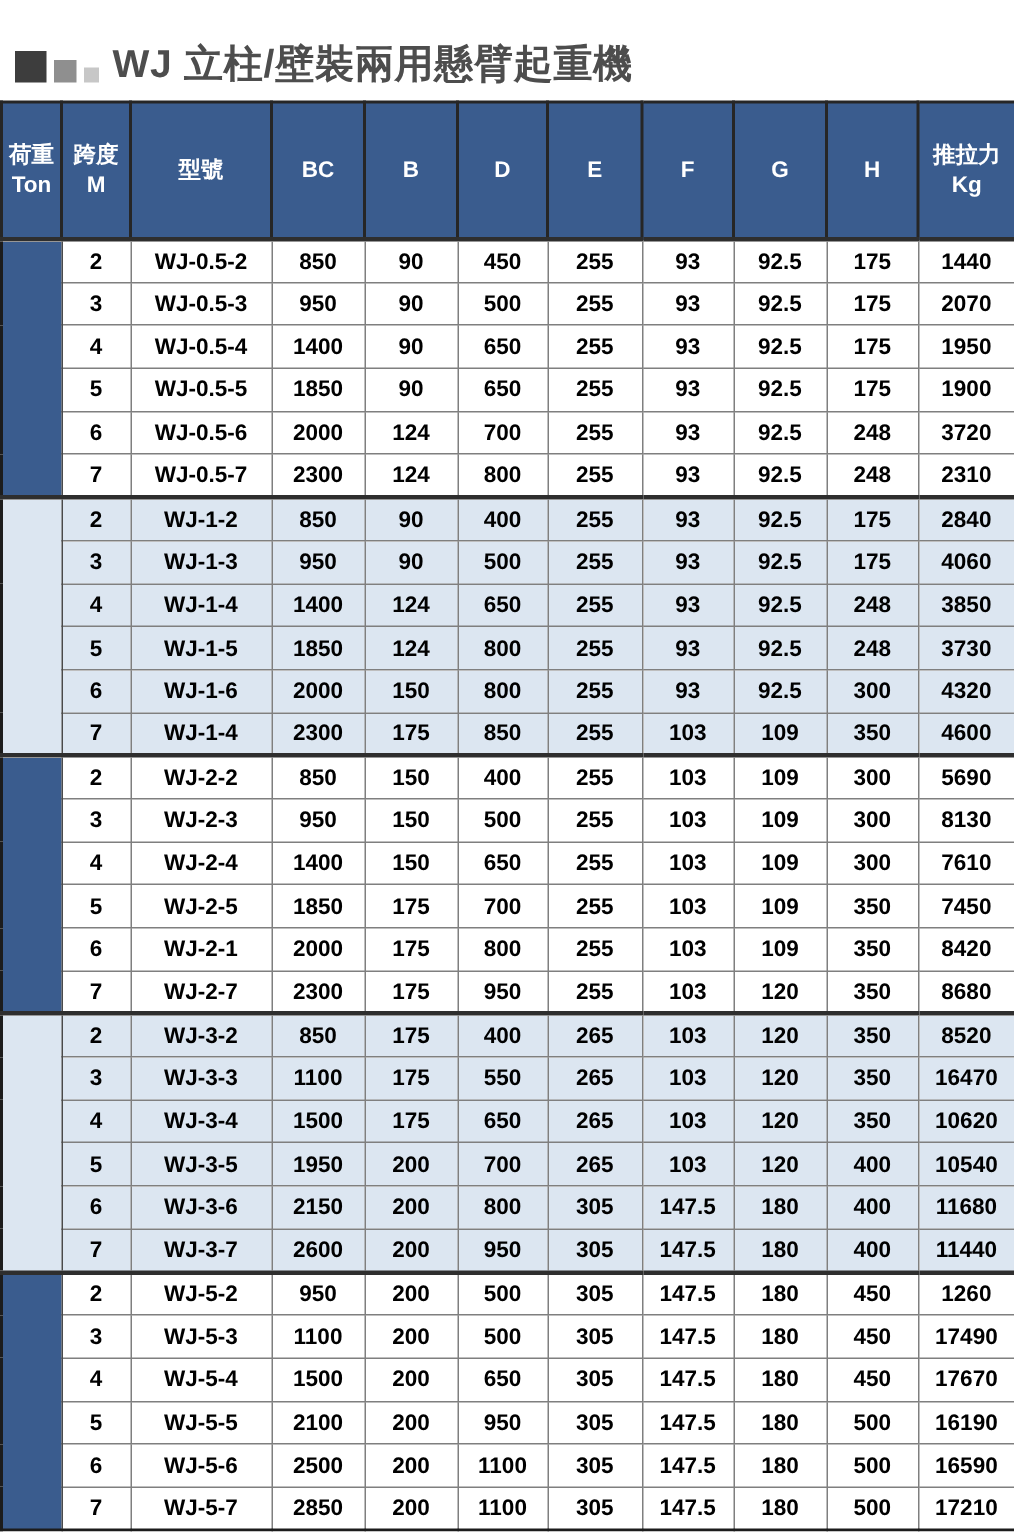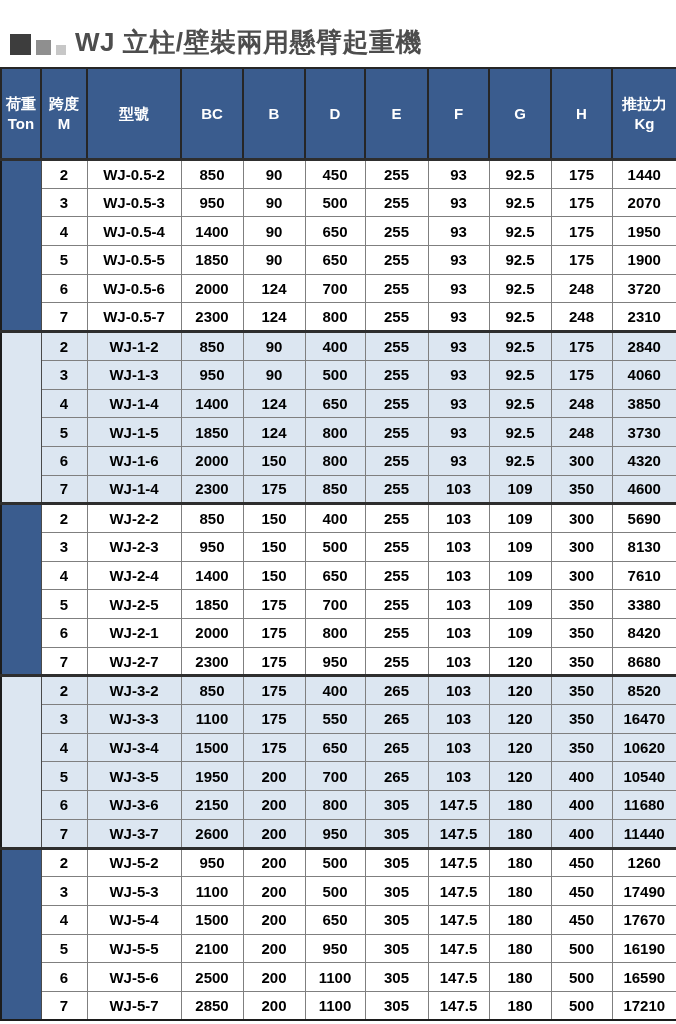--- a/index.html
+++ b/index.html
@@ -307,21 +307,21 @@
         <tr>
           <td>5</td>
           <td>WJ-2-5</td>
           <td>1850</td>
           <td>175</td>
           <td>700</td>
           <td>255</td>
           <td>103</td>
           <td>109</td>
           <td>350</td>
-          <td>3380</td>
+          <td>7450</td>
         </tr>
         <tr>
           <td>6</td>
           <td>WJ-2-1</td>
           <td>2000</td>
           <td>175</td>
           <td>800</td>
           <td>255</td>
           <td>103</td>
           <td>109</td>

